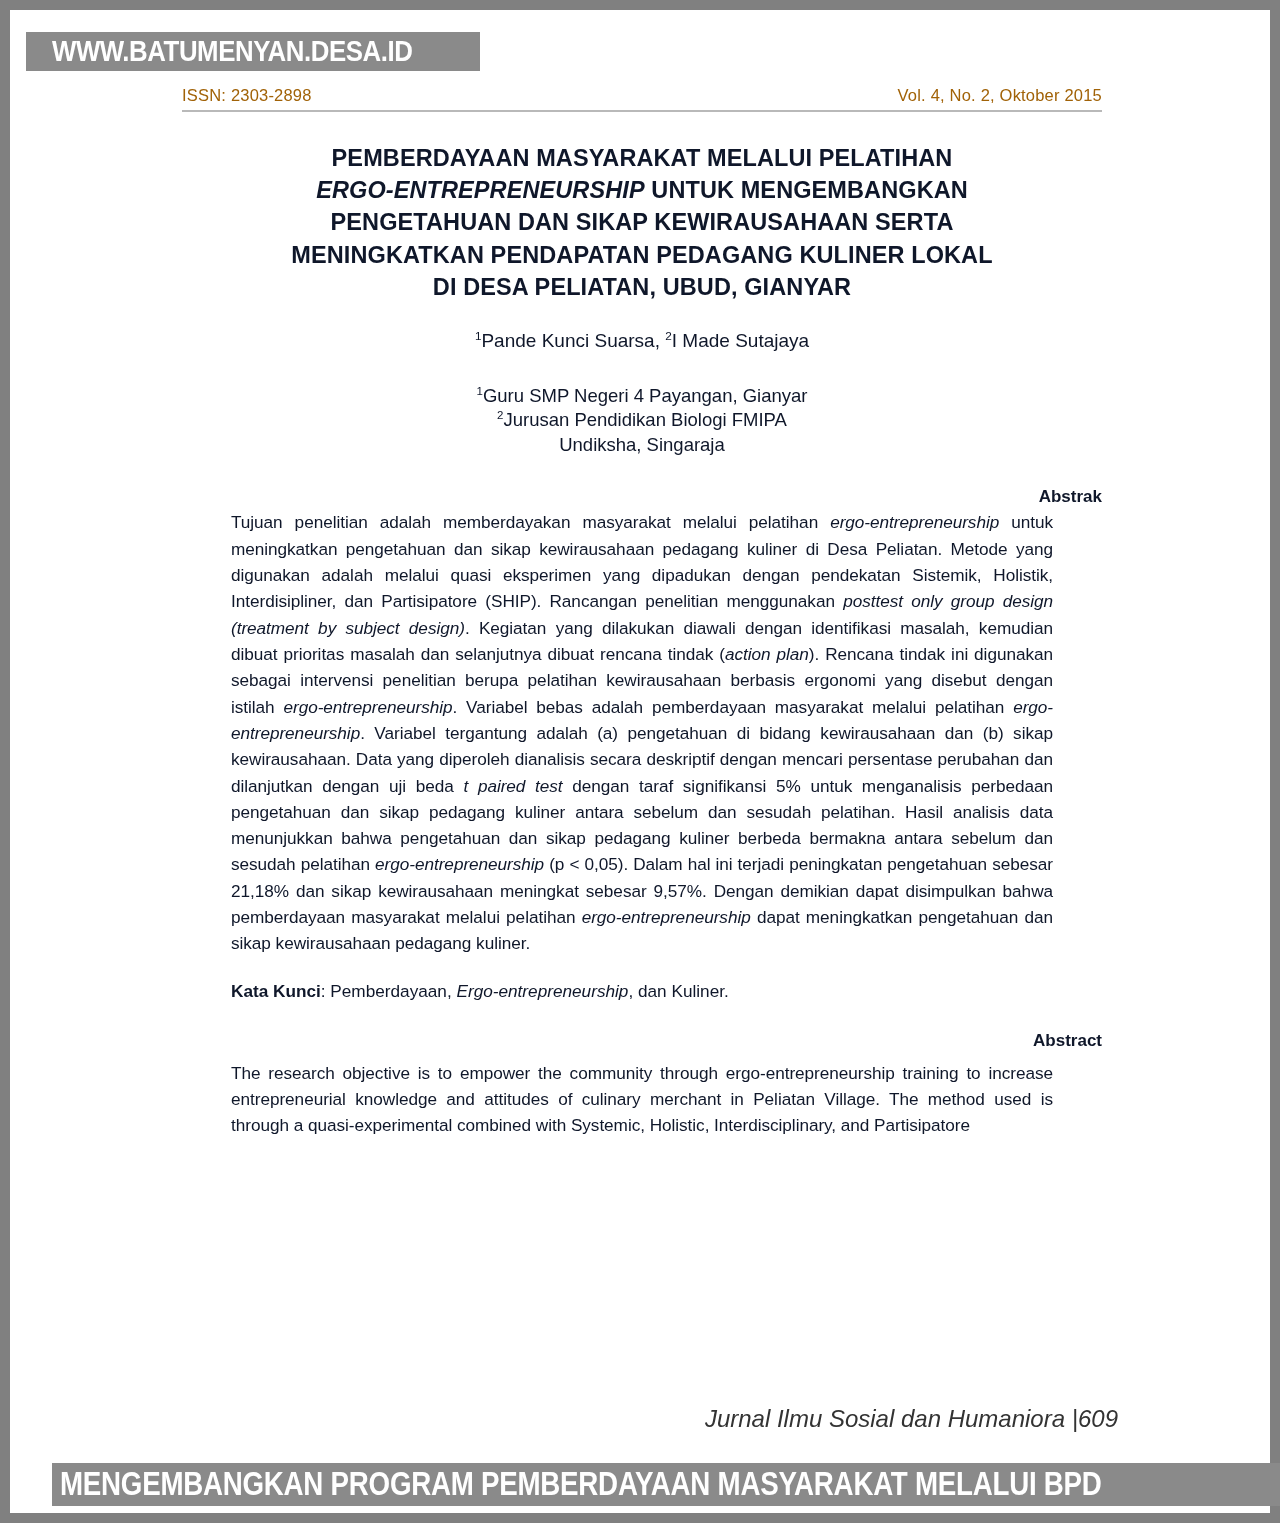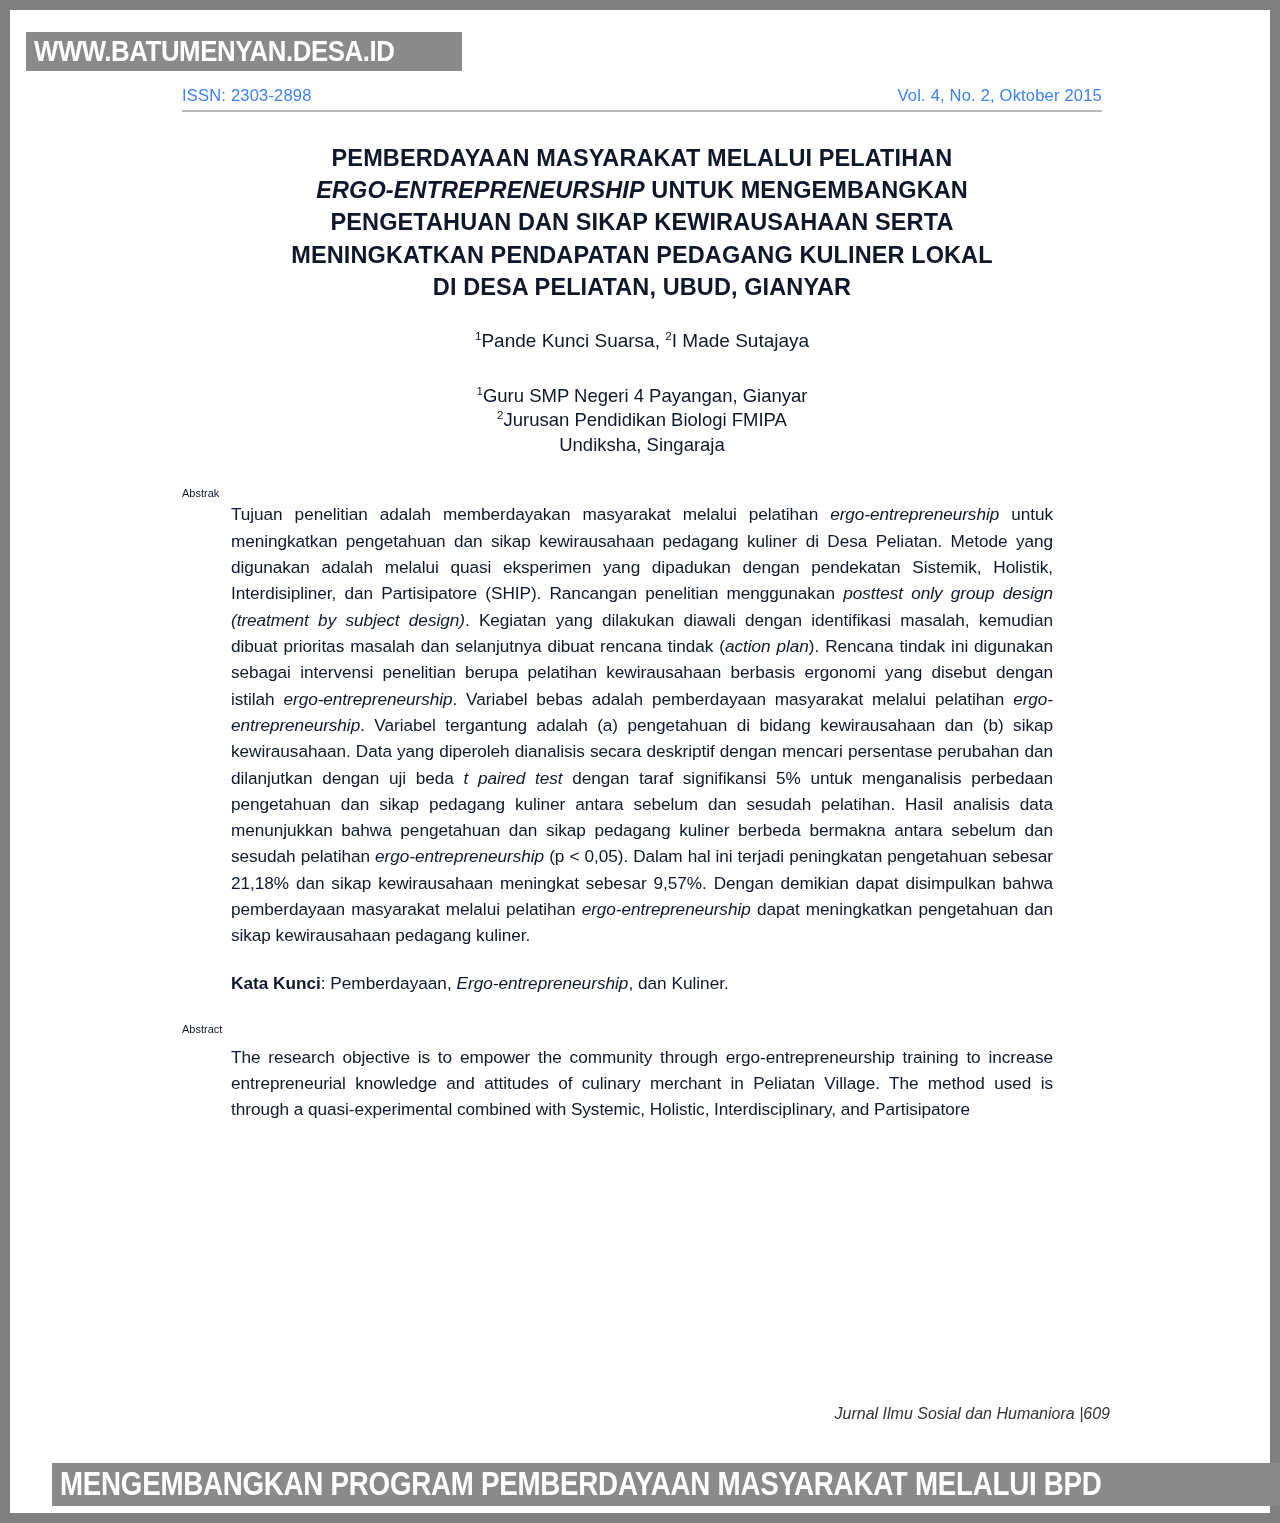--- a/index.html
+++ b/index.html
@@ -21,21 +21,21 @@
     height: 1503px;
     background: #ffffff;
     box-sizing: border-box;
   }
   
   .watermark-top {
     position: absolute;
     left: 16px;
     top: 22px;
     background: #8a8a8a;
-    padding: 4px 9px 5px 8px;
+    padding: 4px 9px 5px 26px;
     line-height: 1;
   }
   .watermark-top .wm-text {
     display: block;
     color: #ffffff;
     font-family: "Liberation Sans Narrow", "Liberation Sans", sans-serif;
     font-weight: bold;
     font-size: 30px;
     letter-spacing: -0.5px;
     transform: scaleX(0.86);
@@ -46,21 +46,21 @@
   .journal-head {
     position: absolute;
     left: 172px;
     top: 76px;
     width: 920px;
     display: flex;
     justify-content: space-between;
     align-items: flex-end;
     border-bottom: 2px solid #b9b9b9;
     padding-bottom: 5px;
-    color: #3b82f6;
+    color: #a16207;
     font-size: 16.5px;
   }
   .journal-head .issn { letter-spacing: 0.2px; }
   .journal-head .volume { letter-spacing: 0.2px; }
 
   
   .content {
     position: absolute;
     left: 172px;
     top: 132px;
@@ -91,23 +91,23 @@
     line-height: 1.33;
   }
   .email {
     text-align: center;
     font-size: 18.5px;
     margin-top: 32px;
   }
   sup { font-size: 0.62em; vertical-align: super; line-height: 0; }
 
   .sec-heading {
-    text-align: left;
-    font-weight: normal;
-    font-size: 11px;
+    text-align: right;
+    font-weight: bold;
+    font-size: 17px;
     margin-top: 30px;
     margin-bottom: 2px;
   }
   .abstract-body {
     width: 822px;
     margin: 0 auto;
     text-align: justify;
     text-align-last: left;
     font-size: 17.2px;
     line-height: 1.53;
@@ -121,26 +121,26 @@
     line-height: 1.5;
   }
   .keywords b { font-weight: bold; }
   .keywords i { font-style: italic; }
   .sec-heading-en { margin-top: 26px; }
   .abstract-en { text-align: justify; text-align-last: left; margin-top: 9px; }
 
   
   .footer-line {
     position: absolute;
-    left: 180px;
+    left: 188px;
     top: 1395px;
     width: 920px;
     text-align: right;
     font-style: italic;
-    font-size: 16px;
+    font-size: 24px;
     color: #333;
   }
   
   .watermark-bottom {
     position: absolute;
     left: 42px;
     top: 1453px;
     background: #8a8a8a;
     padding: 4px 8px 6px 8px;
     line-height: 1;

